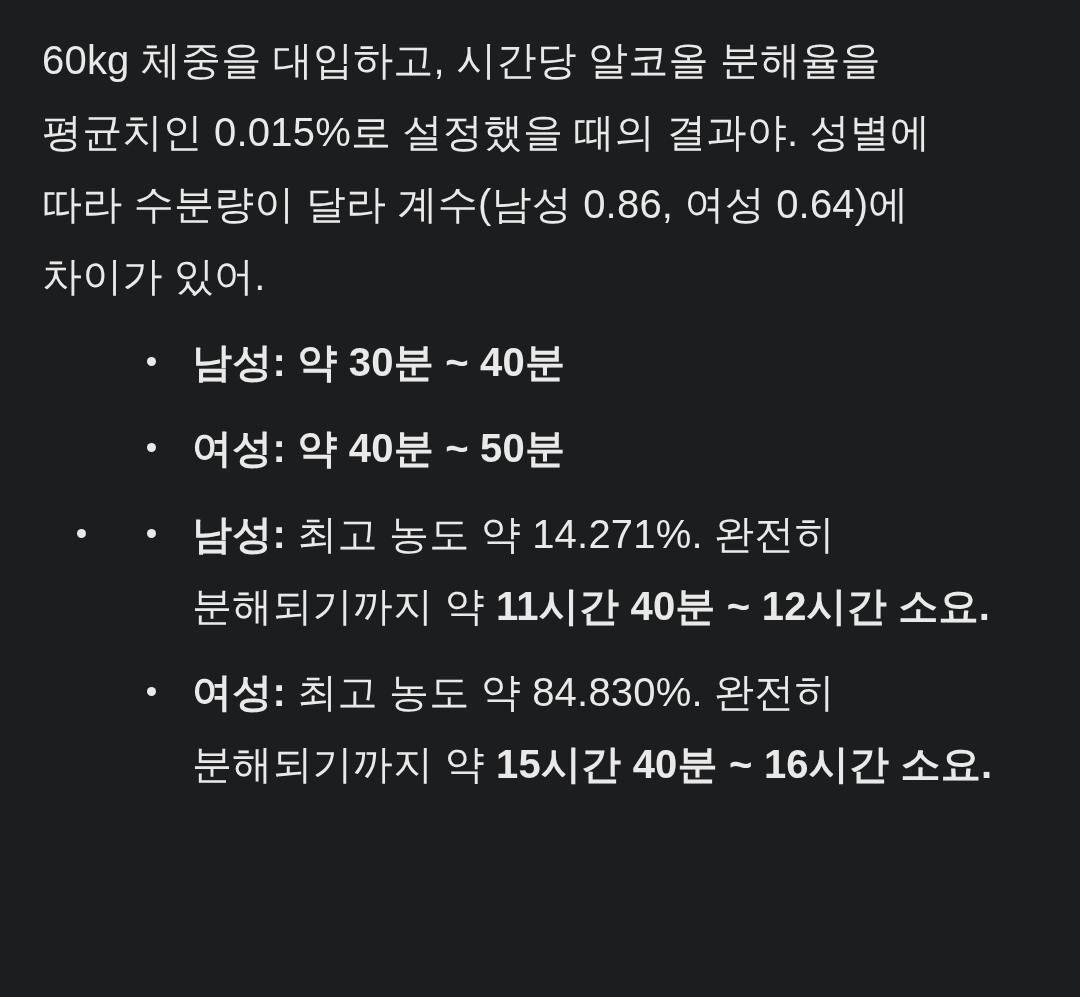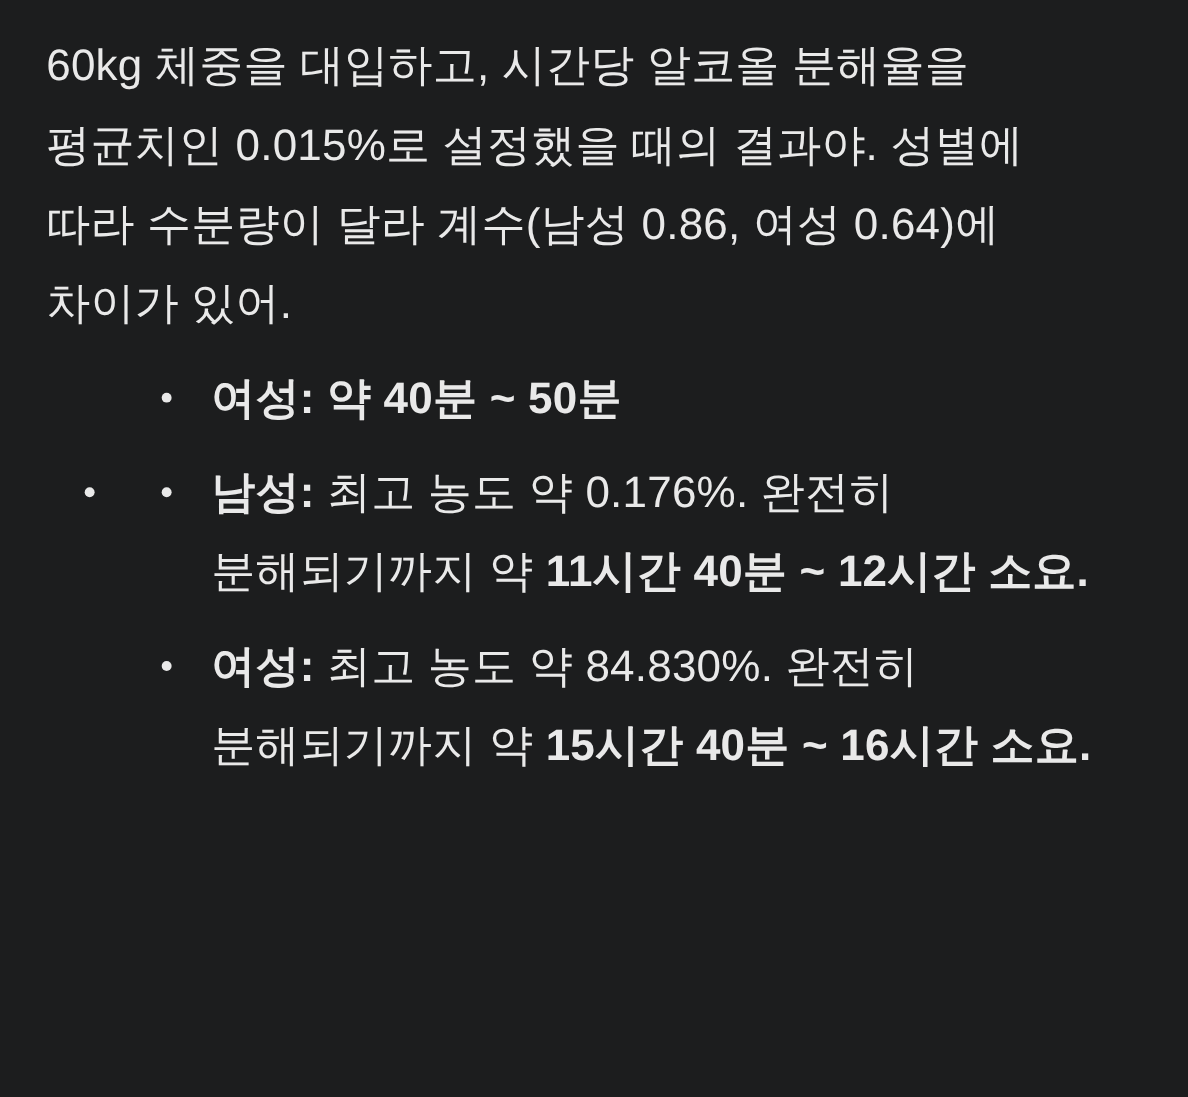--- a/index.html
+++ b/index.html
@@ -42,33 +42,37 @@
 </head>
 <body>
 
 <div class="chat">
 
   <p class="para">60kg 체중을 대입하고, 시간당 알코올 분해율을<br>평균치인 0.015%로 설정했을 때의 결과야. 성별에<br>따라 수분량이 달라 계수(남성 0.86, 여성 0.64)에<br>차이가 있어.</p>
 
   <div class="list">
 
 
+    <div class="item l2">
+      <span class="dot"></span>
+      <span><span class="seg bold">남성: 약 30분 ~ 40분</span></span>
+    </div>
 
     <div class="item l2">
       <span class="dot"></span>
       <span><span class="seg bold">여성: 약 40분 ~ 50분</span></span>
     </div>
 
     <div class="item l1">
       <span class="dot"></span>
     </div>
 
     <div class="item l2">
       <span class="dot"></span>
-      <span><span class="seg bold">남성:</span><span class="seg"> 최고 농도 약 0.176%. 완전히</span><br><span class="seg">분해되기까지 약 </span><span class="seg bold">11시간 40분 ~ 12시간 소요.</span></span>
+      <span><span class="seg bold">남성:</span><span class="seg"> 최고 농도 약 14.271%. 완전히</span><br><span class="seg">분해되기까지 약 </span><span class="seg bold">11시간 40분 ~ 12시간 소요.</span></span>
     </div>
 
     <div class="item l2">
       <span class="dot"></span>
       <span><span class="seg bold">여성:</span><span class="seg"> 최고 농도 약 84.830%. 완전히</span><br><span class="seg">분해되기까지 약 </span><span class="seg bold">15시간 40분 ~ 16시간 소요.</span></span>
     </div>
 
   </div>
 </div>
 

